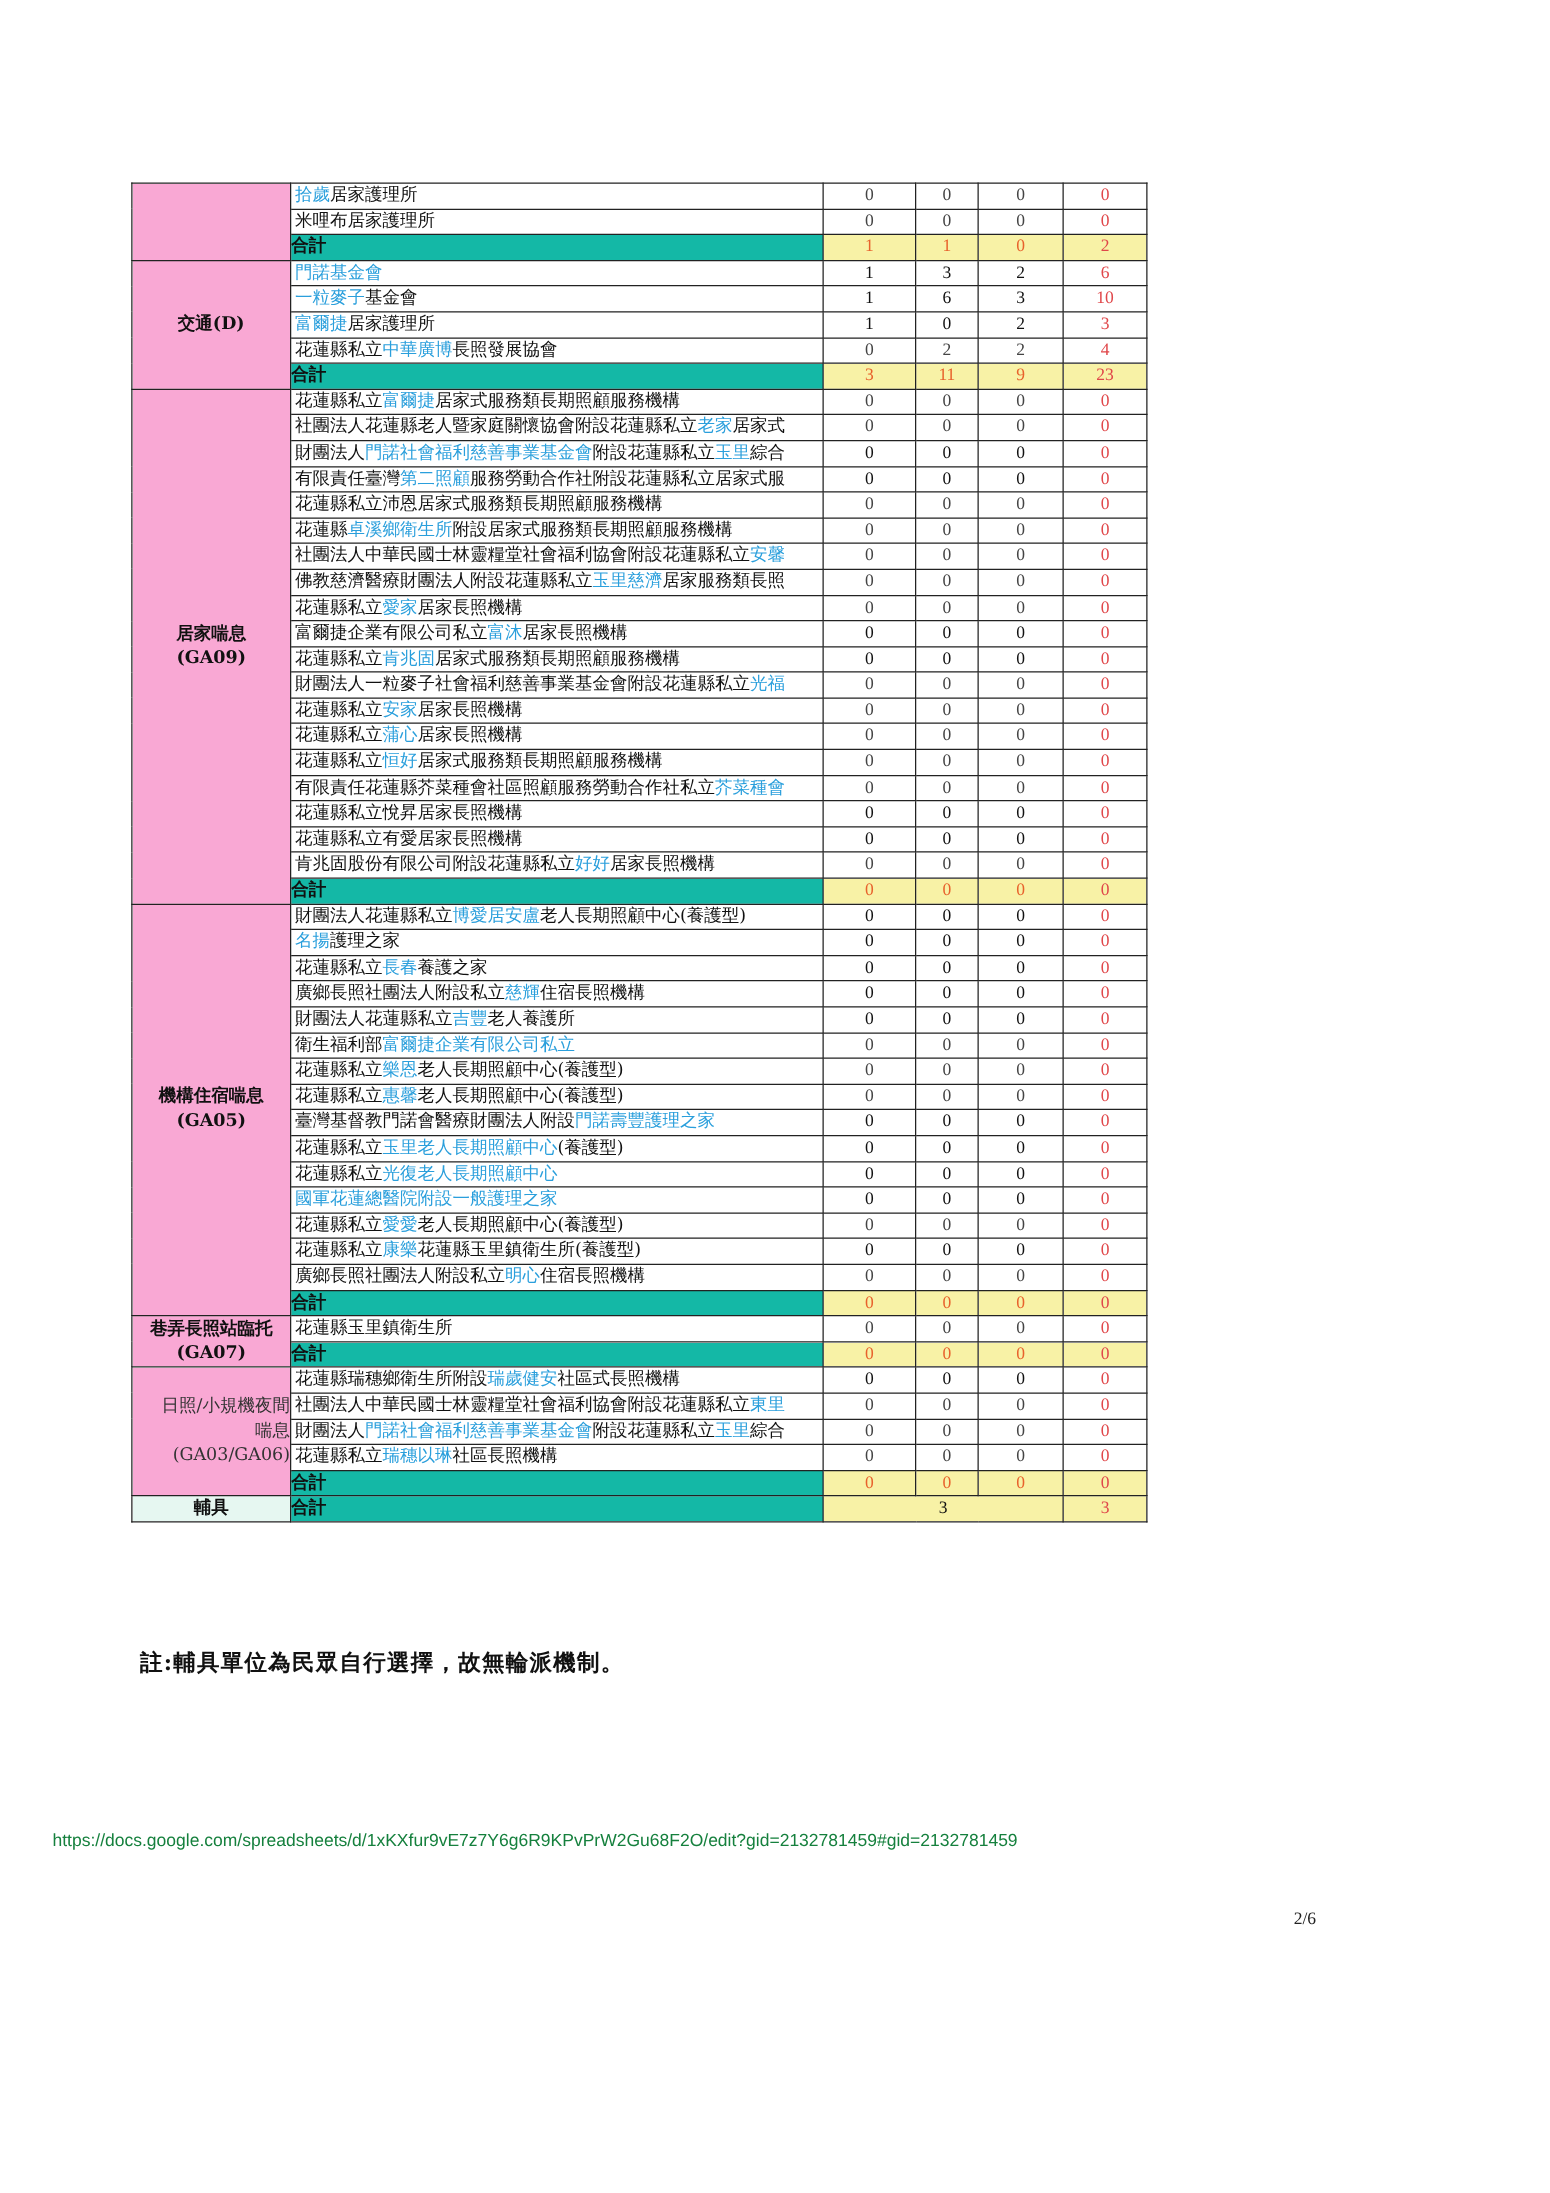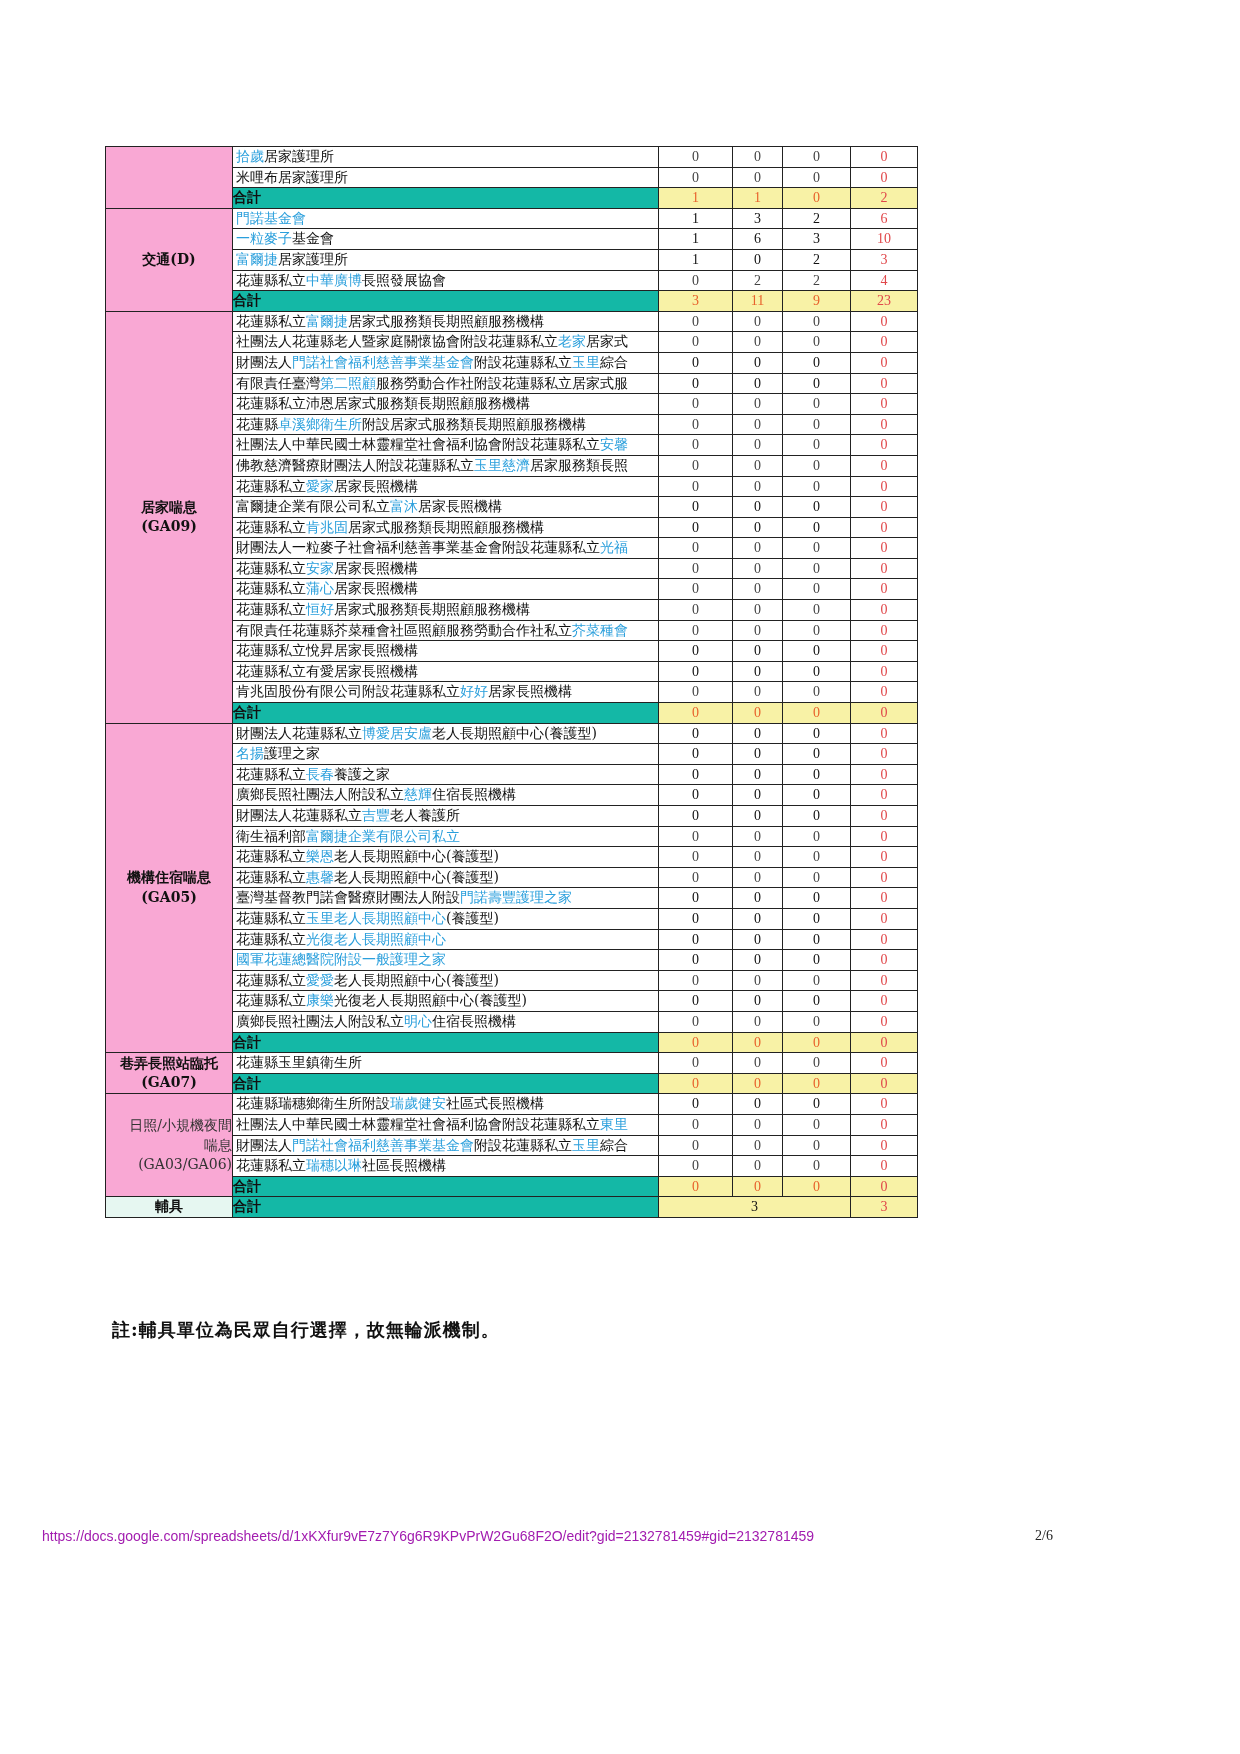--- a/index.html
+++ b/index.html
@@ -10,21 +10,21 @@
   td.cat.thin { font-weight:normal; color:#333;text-align:right; }
   td.name { background:#fff; padding-left:3px !important; font-size:14px; }
   td.name.sum { background:#14b8a6; font-weight:bold; padding-left:0 !important; }
   td.num { text-align:center; color:#444; font-family:"Liberation Serif", serif; font-size:14px; background:#fff; }
   td.num.dark { color:#111; }
   td.num.t { color:#e0474a; }
   td.num.sum { background:#f8f2a6; color:#e8622c; }
   td.num.sum.t { color:#e0474a; }
   .blue { color:#2a9fdc; }
   .note { position:absolute; left:112px; top:1318px; font-size:18px; font-weight:bold; letter-spacing:1px; }
-  .footer-url { position:absolute; left:42px; top:1528px; font-family:"Liberation Sans", sans-serif; font-size:14px; color:#a21caf; }
+  .footer-url { position:absolute; left:42px; top:1464px; font-family:"Liberation Sans", sans-serif; font-size:14px; color:#15803d; }
   .footer-page { position:absolute; left:1035px; top:1528px; font-family:Liberation Serif, serif; font-size:14px; color:#222; }
 </style>
 </head>
 <body>
 
 <table id="tbl">
   <colgroup>
     <col style="width:127px">
       <col style="width:426px">
       <col style="width:74px">
@@ -318,21 +318,21 @@
         <td class="num dark t">0</td>
       </tr>
       <tr>
         <td class="name"><span>花蓮縣私立</span><span class="blue">愛愛</span><span>老人長期照顧中心(養護型)</span></td>
         <td class="num">0</td>
         <td class="num">0</td>
         <td class="num">0</td>
         <td class="num t">0</td>
       </tr>
       <tr>
-        <td class="name"><span>花蓮縣私立</span><span class="blue">康樂</span><span>光復老人長期照顧中心(養護型)</span></td>
+        <td class="name"><span>花蓮縣私立</span><span class="blue">康樂</span><span>花蓮縣玉里鎮衛生所(養護型)</span></td>
         <td class="num dark">0</td>
         <td class="num dark">0</td>
         <td class="num dark">0</td>
         <td class="num dark t">0</td>
       </tr>
       <tr>
         <td class="name"><span>廣鄉長照社團法人附設私立</span><span class="blue">明心</span><span>住宿長照機構</span></td>
         <td class="num">0</td>
         <td class="num">0</td>
         <td class="num">0</td>

